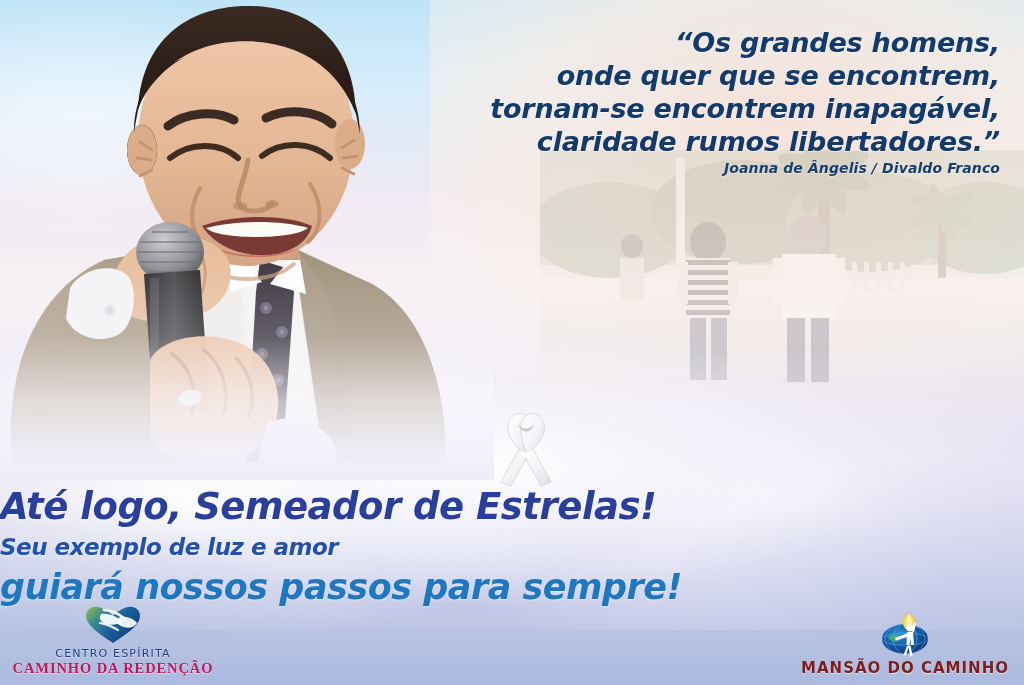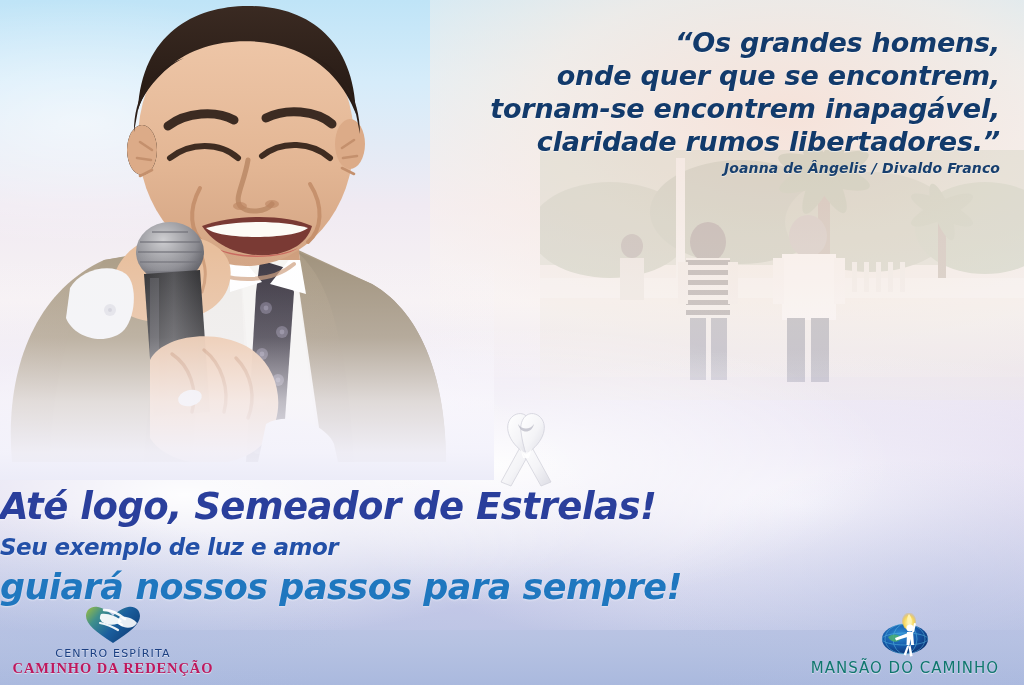--- a/index.html
+++ b/index.html
@@ -188,24 +188,24 @@
     font-family: Liberation Serif, serif;
     font-weight: bold;
     font-size: 14.5px;
     letter-spacing: 0.9px;
     color: #be185d;
     line-height: 17px;
     text-shadow: 0 1px 1px rgba(255,255,255,0.6);
   }
   .logo-text-one {
     font-family: "DejaVu Sans", sans-serif;
-    font-weight: normal;
+    font-weight: bold;
     font-size: 15px;
     letter-spacing: 1px;
-    color: #0f766e;
+    color: #7f1d1d;
     line-height: 18px;
     text-shadow: 0 1px 1px rgba(255,255,255,0.6);
   }
 </style>
 </head>
 <body>
 
 <div class="canvas">
 
   <div class="bg-sky"></div>

